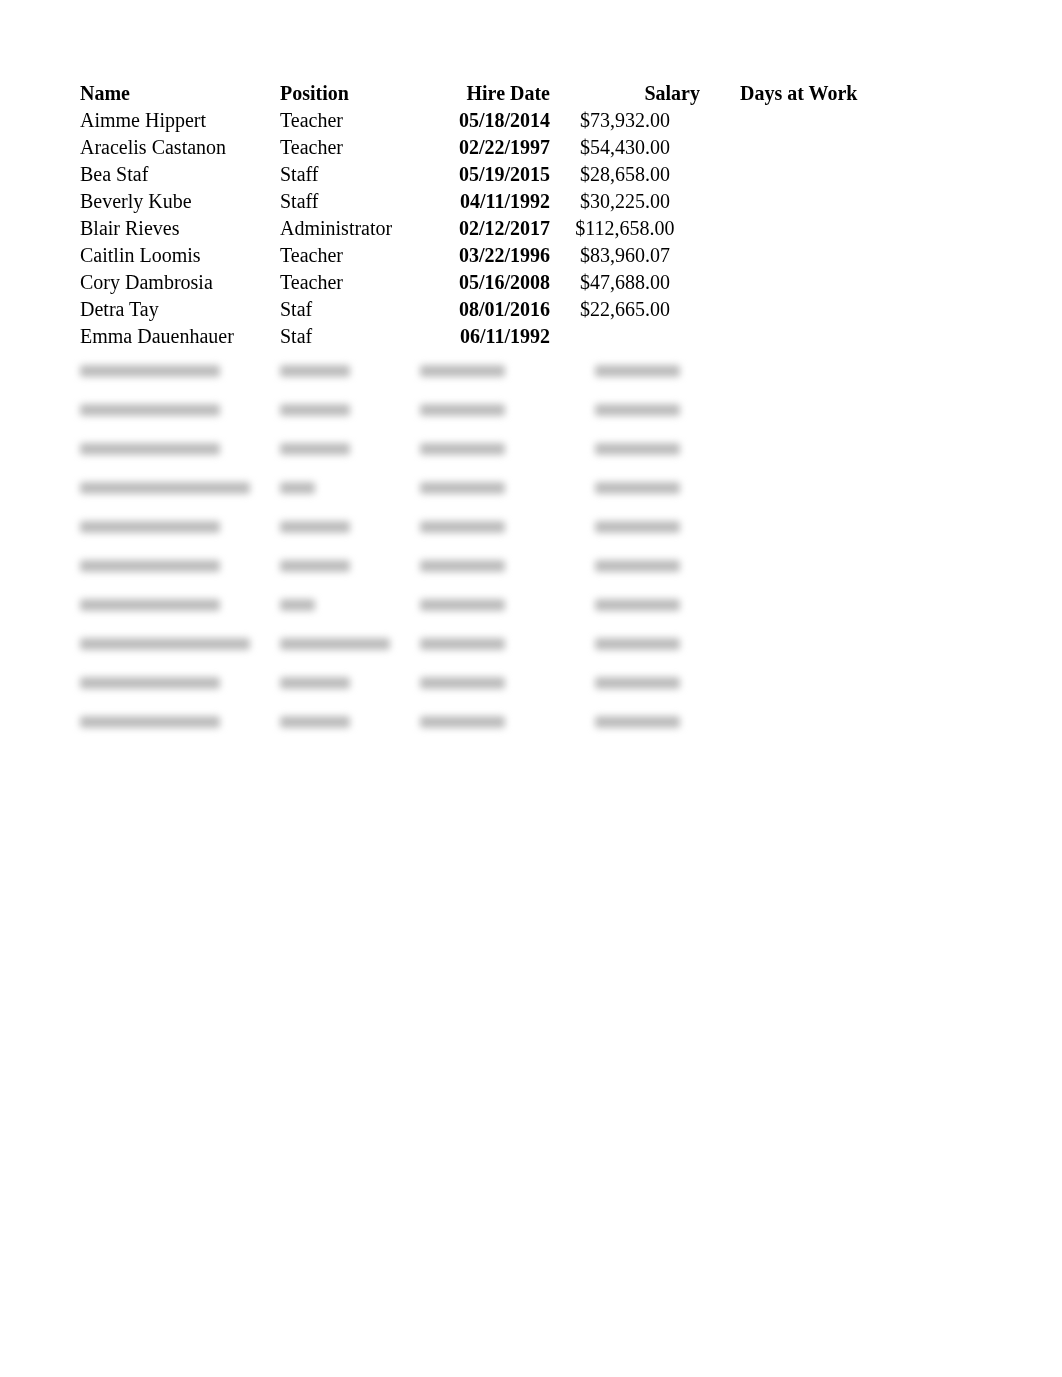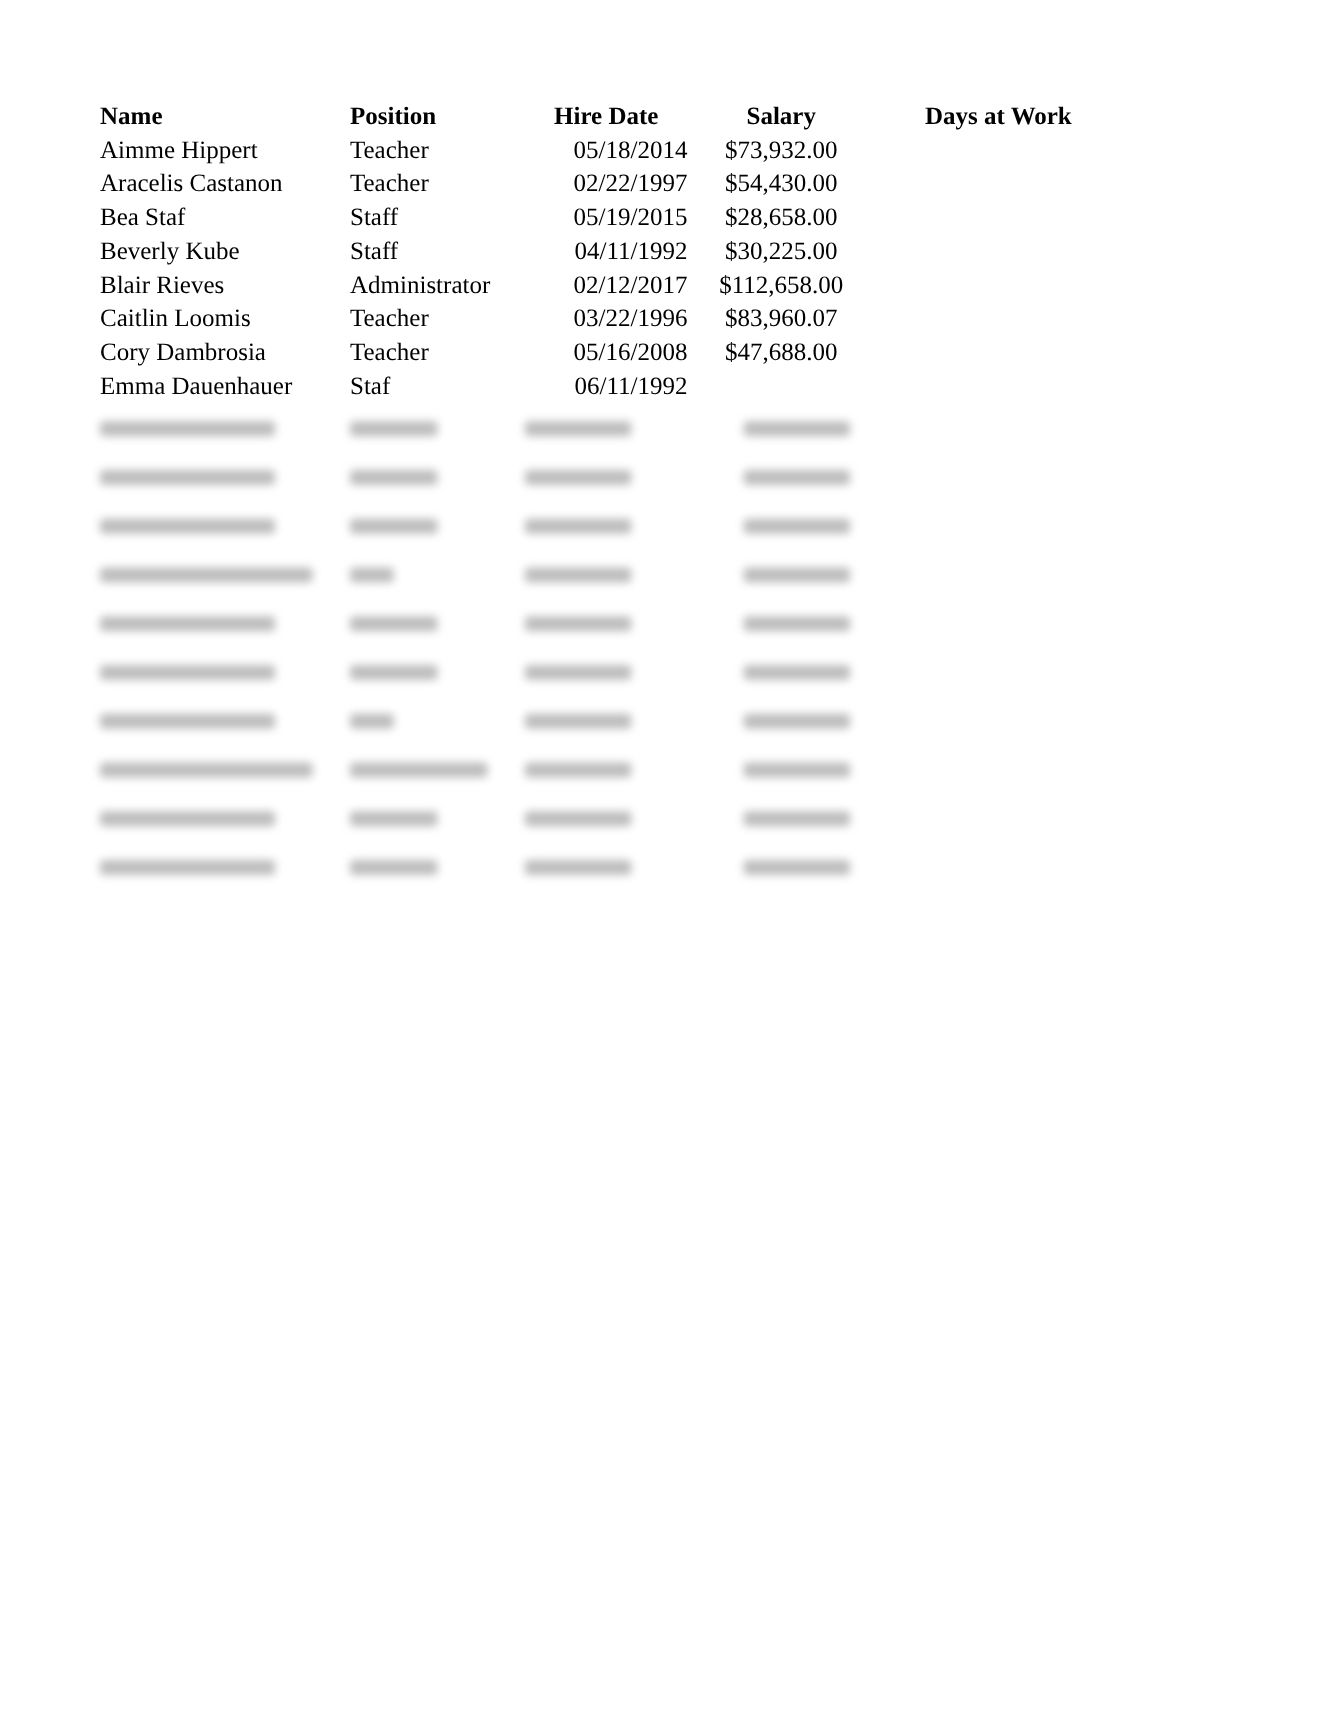--- a/index.html
+++ b/index.html
@@ -10,25 +10,25 @@
       font-family: "Times New Roman", Times, serif;
       font-size: 20px;
       color: #000;
       padding: 80px 0 0 80px;
     }
     .table { display: table; border-collapse: collapse; }
     .row { display: table-row; }
     .cell { display: table-cell; vertical-align: top; line-height: 1.35; }
     .c-name { width: 200px; }
     .c-pos  { width: 140px; }
-    .c-date { width: 130px; text-align: right; }
+    .c-date { width: 130px; text-align: right; font-weight: bold; }
     .c-sal  { width: 150px; text-align: center; }
     .c-days { width: 160px; padding-left: 40px; }
     .header .cell { font-weight: bold; }
-    .header .c-date, .header .c-sal { text-align: center; }
+    .header .c-date, .header .c-sal { text-align: right; }
 
     
     .blur .cell { position: relative; }
     .blur .bar {
       display: inline-block;
       height: 12px;
       border-radius: 3px;
       background: #bdbdbd;
       filter: blur(3.5px);
       vertical-align: middle;
@@ -100,20 +100,27 @@
     <div class="cell c-days"></div>
   </div>
   <div class="row">
     <div class="cell c-name">Cory Dambrosia</div>
     <div class="cell c-pos">Teacher</div>
     <div class="cell c-date">05/16/2008</div>
     <div class="cell c-sal">$47,688.00</div>
     <div class="cell c-days"></div>
   </div>
   <div class="row">
+    <div class="cell c-name">Detra Tay</div>
+    <div class="cell c-pos">Staf</div>
+    <div class="cell c-date">08/01/2016</div>
+    <div class="cell c-sal">$22,665.00</div>
+    <div class="cell c-days"></div>
+  </div>
+  <div class="row">
     <div class="cell c-name">Emma Dauenhauer</div>
     <div class="cell c-pos">Staf</div>
     <div class="cell c-date">06/11/1992</div>
     <div class="cell c-sal"></div>
     <div class="cell c-days"></div>
   </div>
 
   <div class="row blur">
     <div class="cell c-name"><span class="bar"></span></div>
     <div class="cell c-pos"><span class="bar"></span></div>

